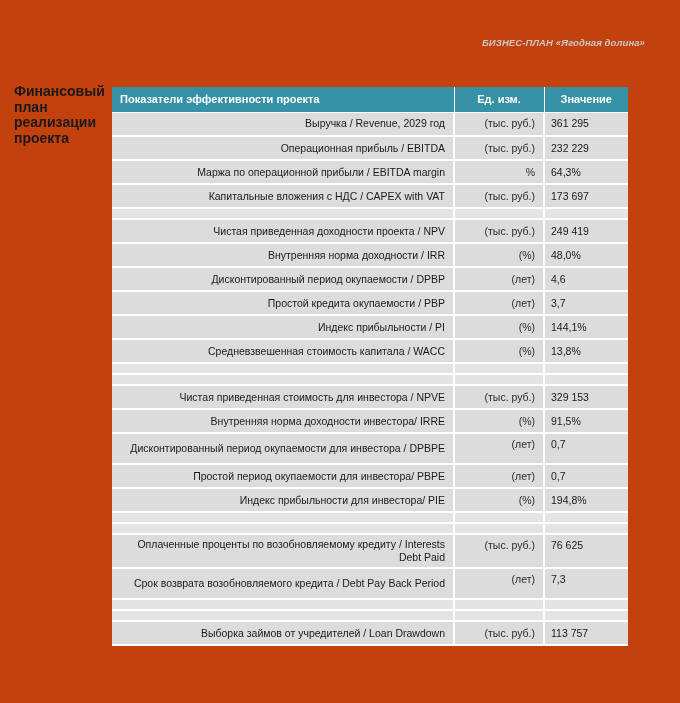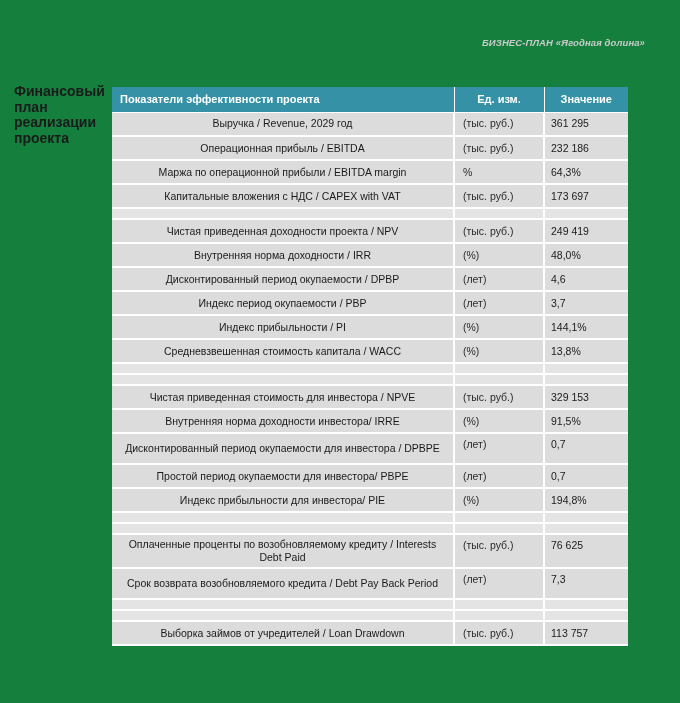--- a/index.html
+++ b/index.html
@@ -9,21 +9,21 @@
     height: 703px;
     background: #ffffff;
     font-family: "Liberation Sans", sans-serif;
     overflow: hidden;
   }
 
   .slide {
     position: relative;
     width: 680px;
     height: 703px;
-    background: #15803d;
+    background: #c2410c;
   }
 
   
   .doc-header {
     position: absolute;
     top: 37px;
     right: 35px;
     font-size: 9.5px;
     font-style: italic;
     font-weight: bold;
@@ -85,22 +85,22 @@
     font-size: 10.5px;
     line-height: 13px;
     height: 24px;
     padding: 3px 8px;
     border-right: 2px solid #ffffff;
     border-bottom: 2px solid #ffffff;
     vertical-align: middle;
   }
   table.kpi tbody td:last-child { border-right: none; }
 
-  table.kpi tbody td.td-name  { text-align: center; }
-  table.kpi tbody td.td-unit  { text-align: left; color: #2a2a2a; margin-left: 32px; }
+  table.kpi tbody td.td-name  { text-align: right; }
+  table.kpi tbody td.td-unit  { text-align: right; color: #2a2a2a; margin-left: 32px; }
   table.kpi tbody td.td-value { text-align: left; padding-left: 6px; }
 
   
   table.kpi tbody tr.tall td { height: 31px; }
   table.kpi tbody tr.tall td.td-unit,
   table.kpi tbody tr.tall td.td-value { vertical-align: top; padding-top: 4px; }
 
   
   table.kpi tbody tr.spacer td {
     background: #e4e4e4;
@@ -134,21 +134,21 @@
       </thead>
       <tbody id="kpi-body">
           <tr class="">
             <td class="td-name">Выручка / Revenue, 2029 год</td>
             <td class="td-unit">(тыс. руб.)</td>
             <td class="td-value">361 295</td>
           </tr>
           <tr class="">
             <td class="td-name">Операционная прибыль / EBITDA</td>
             <td class="td-unit">(тыс. руб.)</td>
-            <td class="td-value">232 186</td>
+            <td class="td-value">232 229</td>
           </tr>
           <tr class="">
             <td class="td-name">Маржа по операционной прибыли / EBITDA margin</td>
             <td class="td-unit">%</td>
             <td class="td-value">64,3%</td>
           </tr>
           <tr class="">
             <td class="td-name">Капитальные вложения с НДС / CAPEX with VAT</td>
             <td class="td-unit">(тыс. руб.)</td>
             <td class="td-value">173 697</td>
@@ -167,21 +167,21 @@
             <td class="td-name">Внутренняя норма доходности / IRR</td>
             <td class="td-unit">(%)</td>
             <td class="td-value">48,0%</td>
           </tr>
           <tr class="">
             <td class="td-name">Дисконтированный период окупаемости / DPBP</td>
             <td class="td-unit">(лет)</td>
             <td class="td-value">4,6</td>
           </tr>
           <tr class="">
-            <td class="td-name">Индекс период окупаемости / PBP</td>
+            <td class="td-name">Простой кредита окупаемости / PBP</td>
             <td class="td-unit">(лет)</td>
             <td class="td-value">3,7</td>
           </tr>
           <tr class="">
             <td class="td-name">Индекс прибыльности / PI</td>
             <td class="td-unit">(%)</td>
             <td class="td-value">144,1%</td>
           </tr>
           <tr class="">
             <td class="td-name">Средневзвешенная стоимость капитала / WACC</td>

